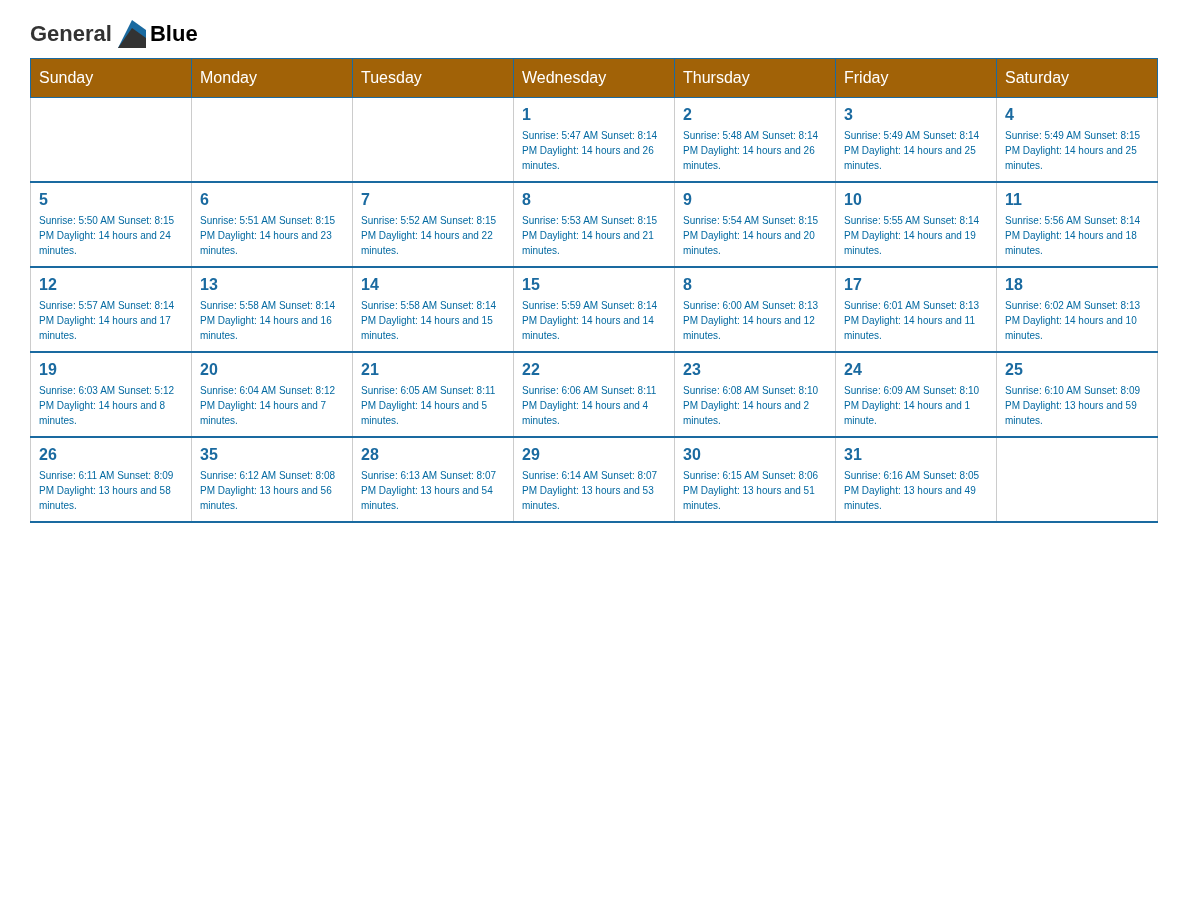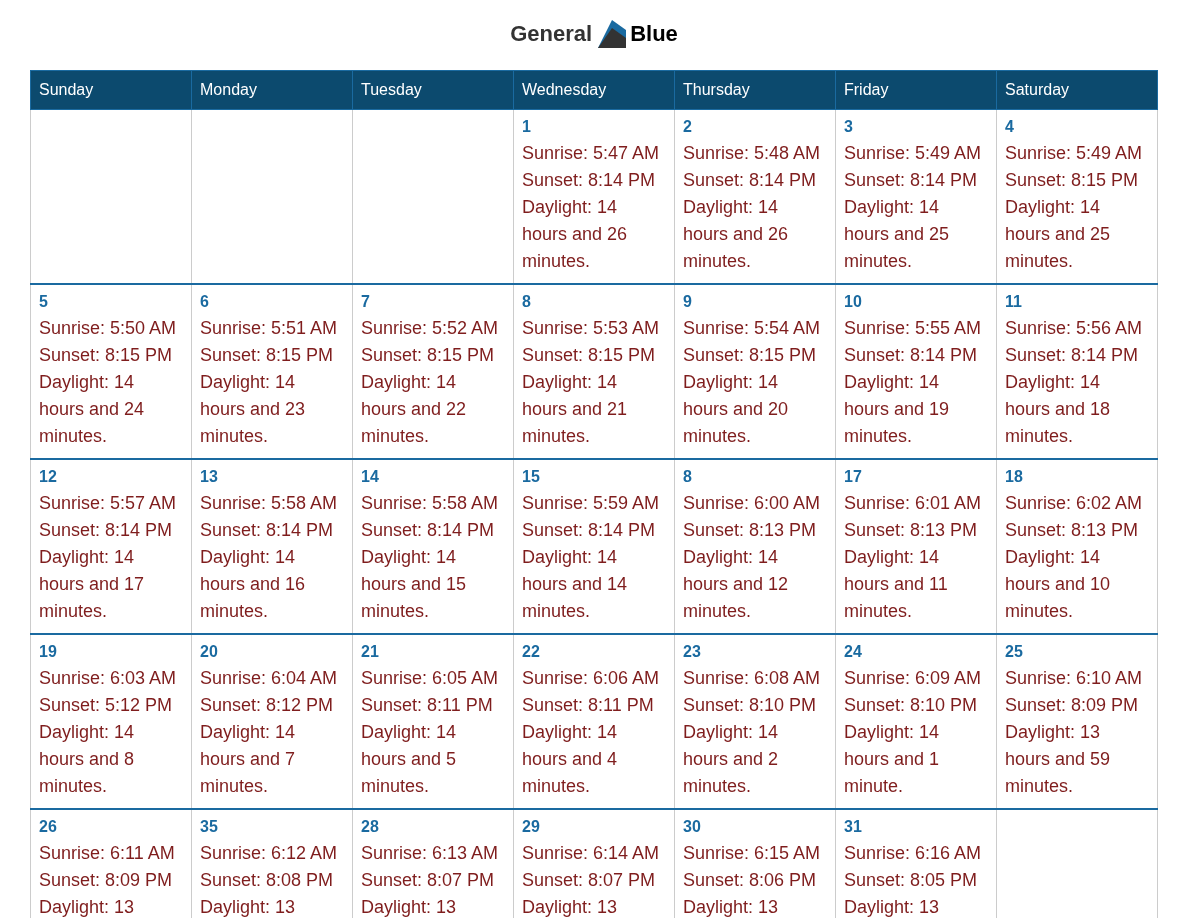--- a/index.html
+++ b/index.html
@@ -5,23 +5,23 @@
     * { margin: 0; padding: 0; box-sizing: border-box; }
     body {
       font-family: Arial, sans-serif;
       background: #fff;
       width: 1188px;
       min-height: 918px;
       padding: 20px 30px;
     }
     .header {
       display: flex;
-      justify-content: center;
+      justify-content: flex-start;
       align-items: flex-start;
-      margin-bottom: 22px;
+      margin-bottom: 10px;
     }
     .logo {
       display: flex;
       align-items: center;
       gap: 4px;
     }
     .logo-text-general {
       font-size: 22px;
       font-weight: bold;
       color: #333;
@@ -49,21 +49,21 @@
       font-size: 20px;
       color: #444;
       margin-top: 4px;
     }
     .calendar {
       width: 100%;
       border-collapse: collapse;
       margin-top: 10px;
     }
     .calendar thead tr {
-      background-color: #0c4a6e;
+      background-color: #a16207;
       color: #fff;
     }
     .calendar thead th {
       padding: 10px 8px;
       font-size: 16px;
       font-weight: normal;
       text-align: left;
       border: 1px solid #1a6aa0;
     }
     .calendar tbody td {
@@ -76,22 +76,22 @@
       color: #333;
     }
     .day-number {
       font-size: 16px;
       color: #1a6aa0;
       font-weight: bold;
       display: block;
       margin-bottom: 4px;
     }
     .day-info {
-      font-size: 18px;
-      color: #7f1d1d;
+      font-size: 10px;
+      color: #0369a1;
       line-height: 1.5;
     }
     .calendar tbody tr {
       border-bottom: 2px solid #1a6aa0;
     }
     .empty-cell {
       background: #fff;
     }
   </style>
 </head>

